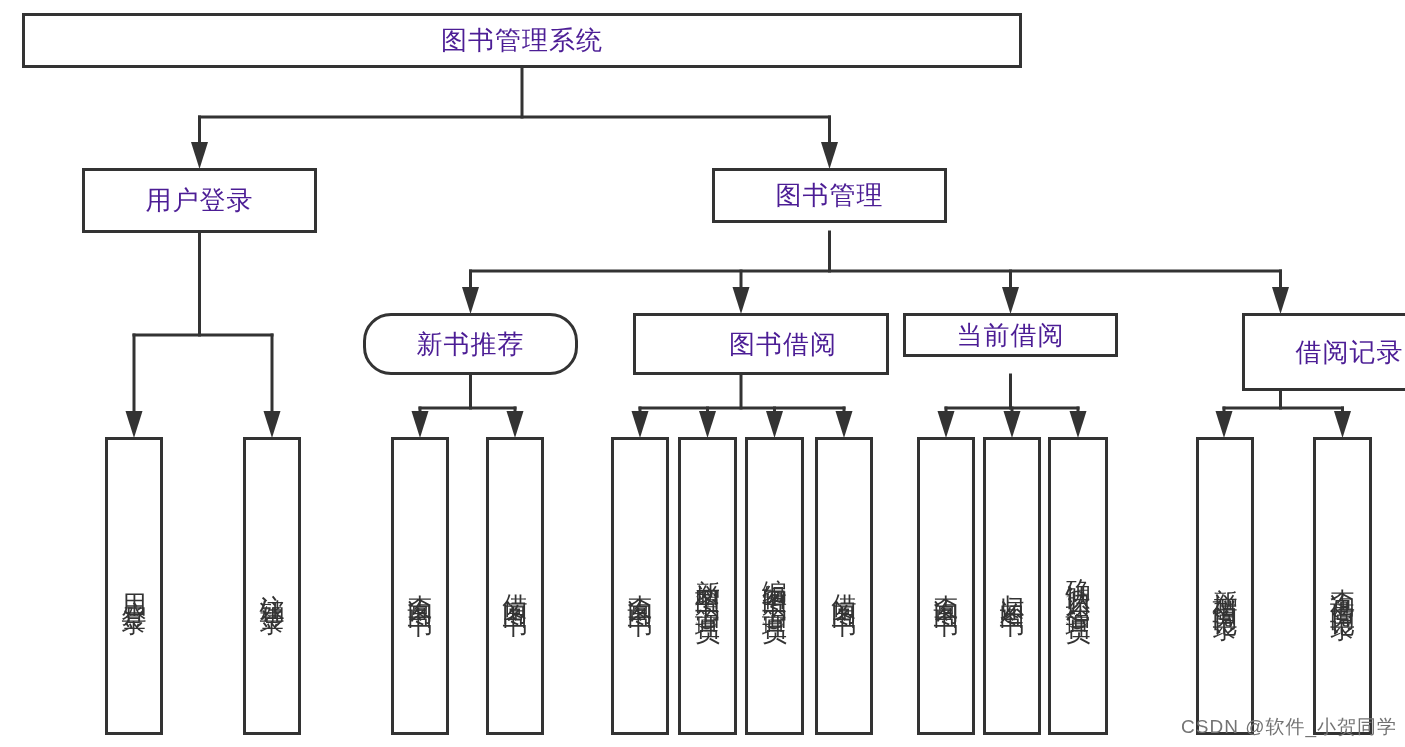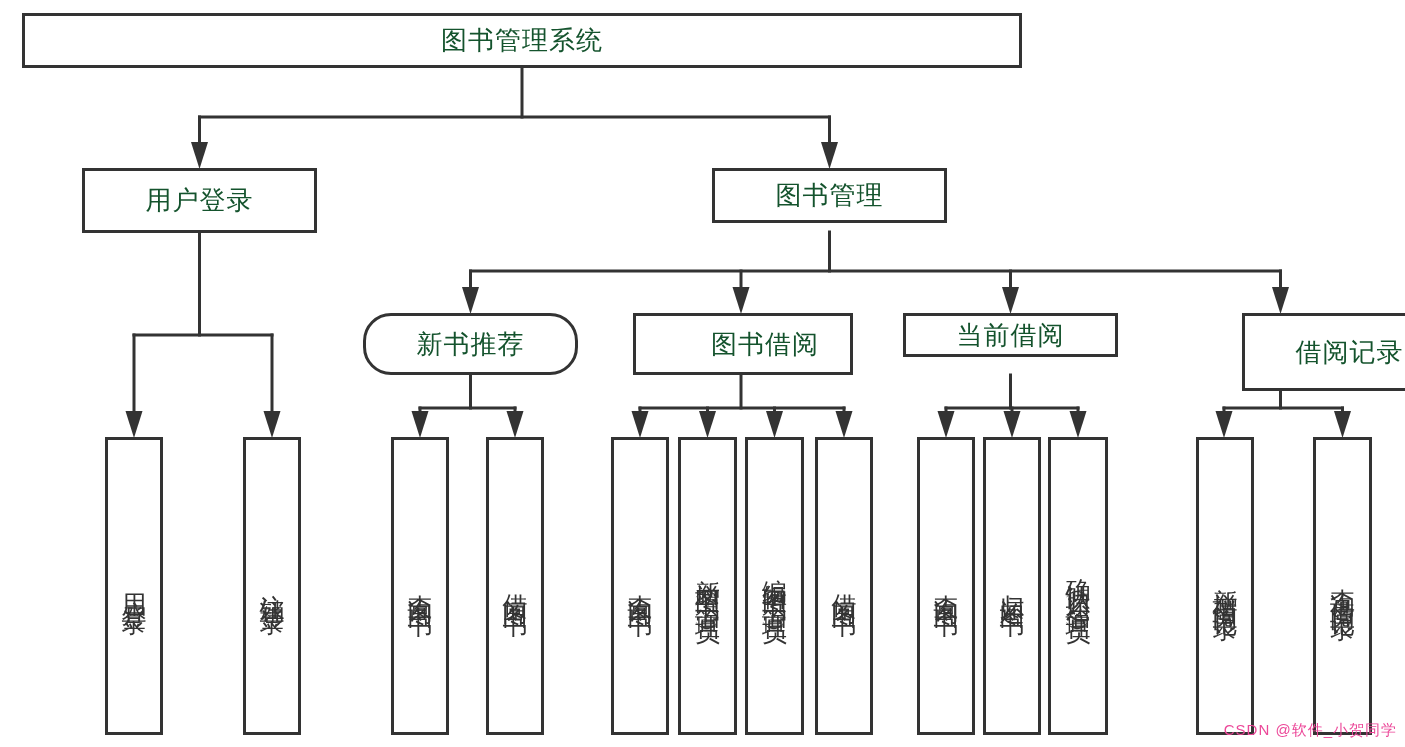--- a/index.html
+++ b/index.html
@@ -18,21 +18,21 @@
     pointer-events: none;
   }
   .box {
     position: absolute;
     box-sizing: border-box;
     border: 3px solid #333333;
     background: #ffffff;
     display: flex;
     align-items: center;
     justify-content: center;
-    color: #14532d;
+    color: #4c1d95;
     font-size: 26px;
     letter-spacing: 1px;
     white-space: nowrap;
     z-index: 2;
   }
   .vbox {
     position: absolute;
     box-sizing: border-box;
     border: 3px solid #333333;
     background: #ffffff;
@@ -47,22 +47,22 @@
     color: #333333;
     font-size: 25px;
     letter-spacing: 6px;
     line-height: 1;
     white-space: nowrap;
   }
   #watermark {
     position: absolute;
     right: 8px;
     bottom: 7px;
-    font-size: 15px;
-    color: #ec4899;
+    font-size: 19px;
+    color: #737373;
     letter-spacing: 1px;
     z-index: 5;
     white-space: nowrap;
   }
 </style>
 </head>
 <body>
 
 <div id="stage">
 
@@ -140,21 +140,21 @@
       <polygon points="1334,411 1351,411 1342.5,438"></polygon>
     </g>
   </svg>
 
   <div class="box" style="left:22px; top:13px; width:1000px; height:55px;">图书管理系统</div>
 
   <div class="box" style="left:82px; top:168px; width:235px; height:65px;">用户登录</div>
   <div class="box" style="left:712px; top:168px; width:235px; height:55px;">图书管理</div>
 
   <div class="box" style="left:363px; top:313px; width:215px; height:62px;border-radius:28px;">新书推荐</div>
-  <div class="box" style="left:633px; top:313px; width:220px; height:62px;padding-left:44px;">图书借阅</div>
+  <div class="box" style="left:633px; top:313px; width:256px; height:62px;padding-left:44px;">图书借阅</div>
   <div class="box" style="left:903px; top:313px; width:215px; height:44px;">当前借阅</div>
   <div class="box" style="left:1242px; top:313px; width:215px; height:78px;">借阅记录</div>
 
   <div class="vbox" style="left:105px; top:437px; width:58px; height:298px;">
     <span class="vtext">用户登录</span>
   </div>
   <div class="vbox" style="left:243px; top:437px; width:58px; height:298px;">
     <span class="vtext">注销登录</span>
   </div>
 

